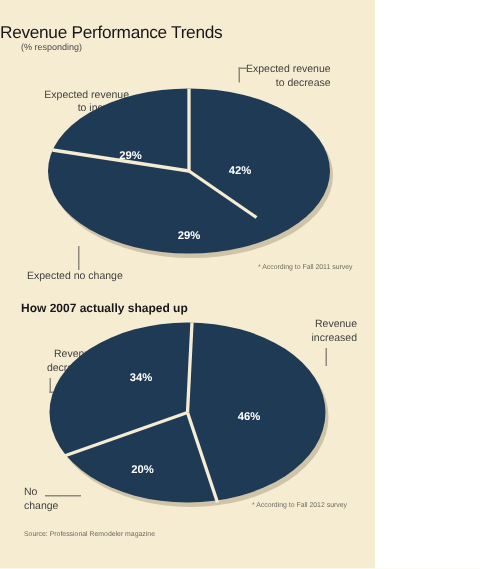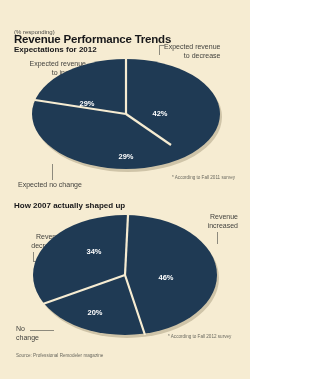--- a/index.html
+++ b/index.html
@@ -13,28 +13,27 @@
   #infographic {
     position: relative;
     width: 250px;
     height: 379px;
     background: #f6ecd2;
     overflow: hidden;
   }
   
   .title {
     position: absolute;
-    left: 14px;
+    left: 0;
     top: 16px;
     font-size: 11.5px;
-    font-weight: bold;
+    font-weight: normal;
     color: #18181a;
     letter-spacing: -0.2px;
     white-space: nowrap;
-    margin-top: 17px;
   }
   .subtitle {
     position: absolute;
     left: 14px;
     top: 29px;
     font-size: 6px;
     color: #4a4a46;
     white-space: nowrap;
   }
   .section-head {
@@ -96,21 +95,20 @@
   }
 </style>
 </head>
 <body>
 
 <div id="infographic">
 
   <div class="title">Revenue Performance Trends</div>
   <div class="subtitle">(% responding)</div>
 
-  <div class="section-head" id="head-1">Expectations for 2012</div>
 
   <div class="callout left" style="left:164px; top:43px;">
     <div>Expected revenue</div>
     <div style="text-align:right;">to decrease</div>
   </div>
   <div class="leader h" style="left:159px; top:45px; width:6px;"></div>
   <div class="leader v" style="left:159px; top:45px; height:10px;"></div>
 
   <div class="callout right" style="left:8px; top:60px; width:78px;">
     <div>Expected revenue</div>

